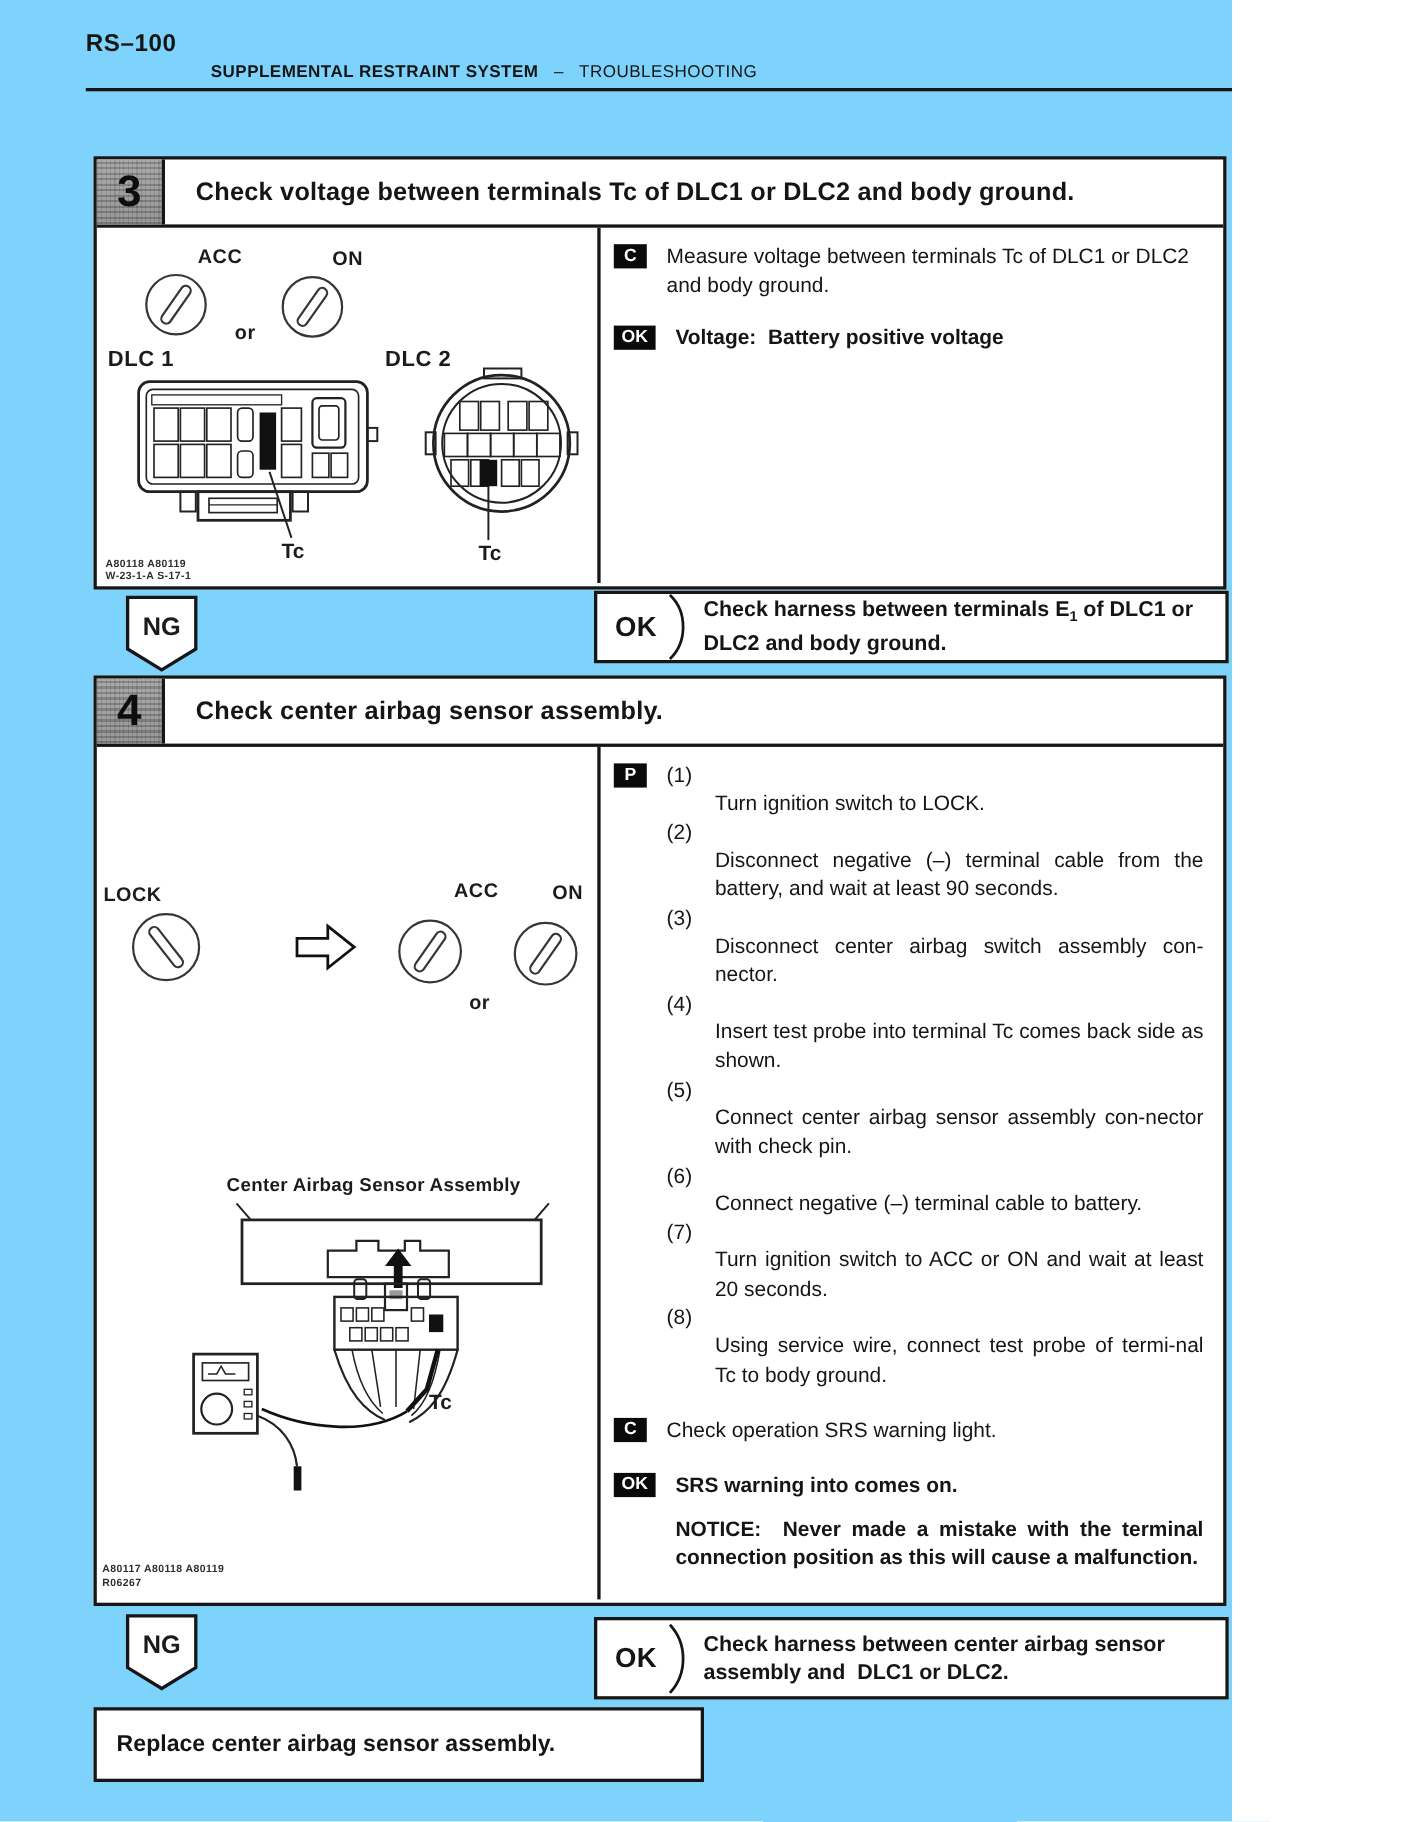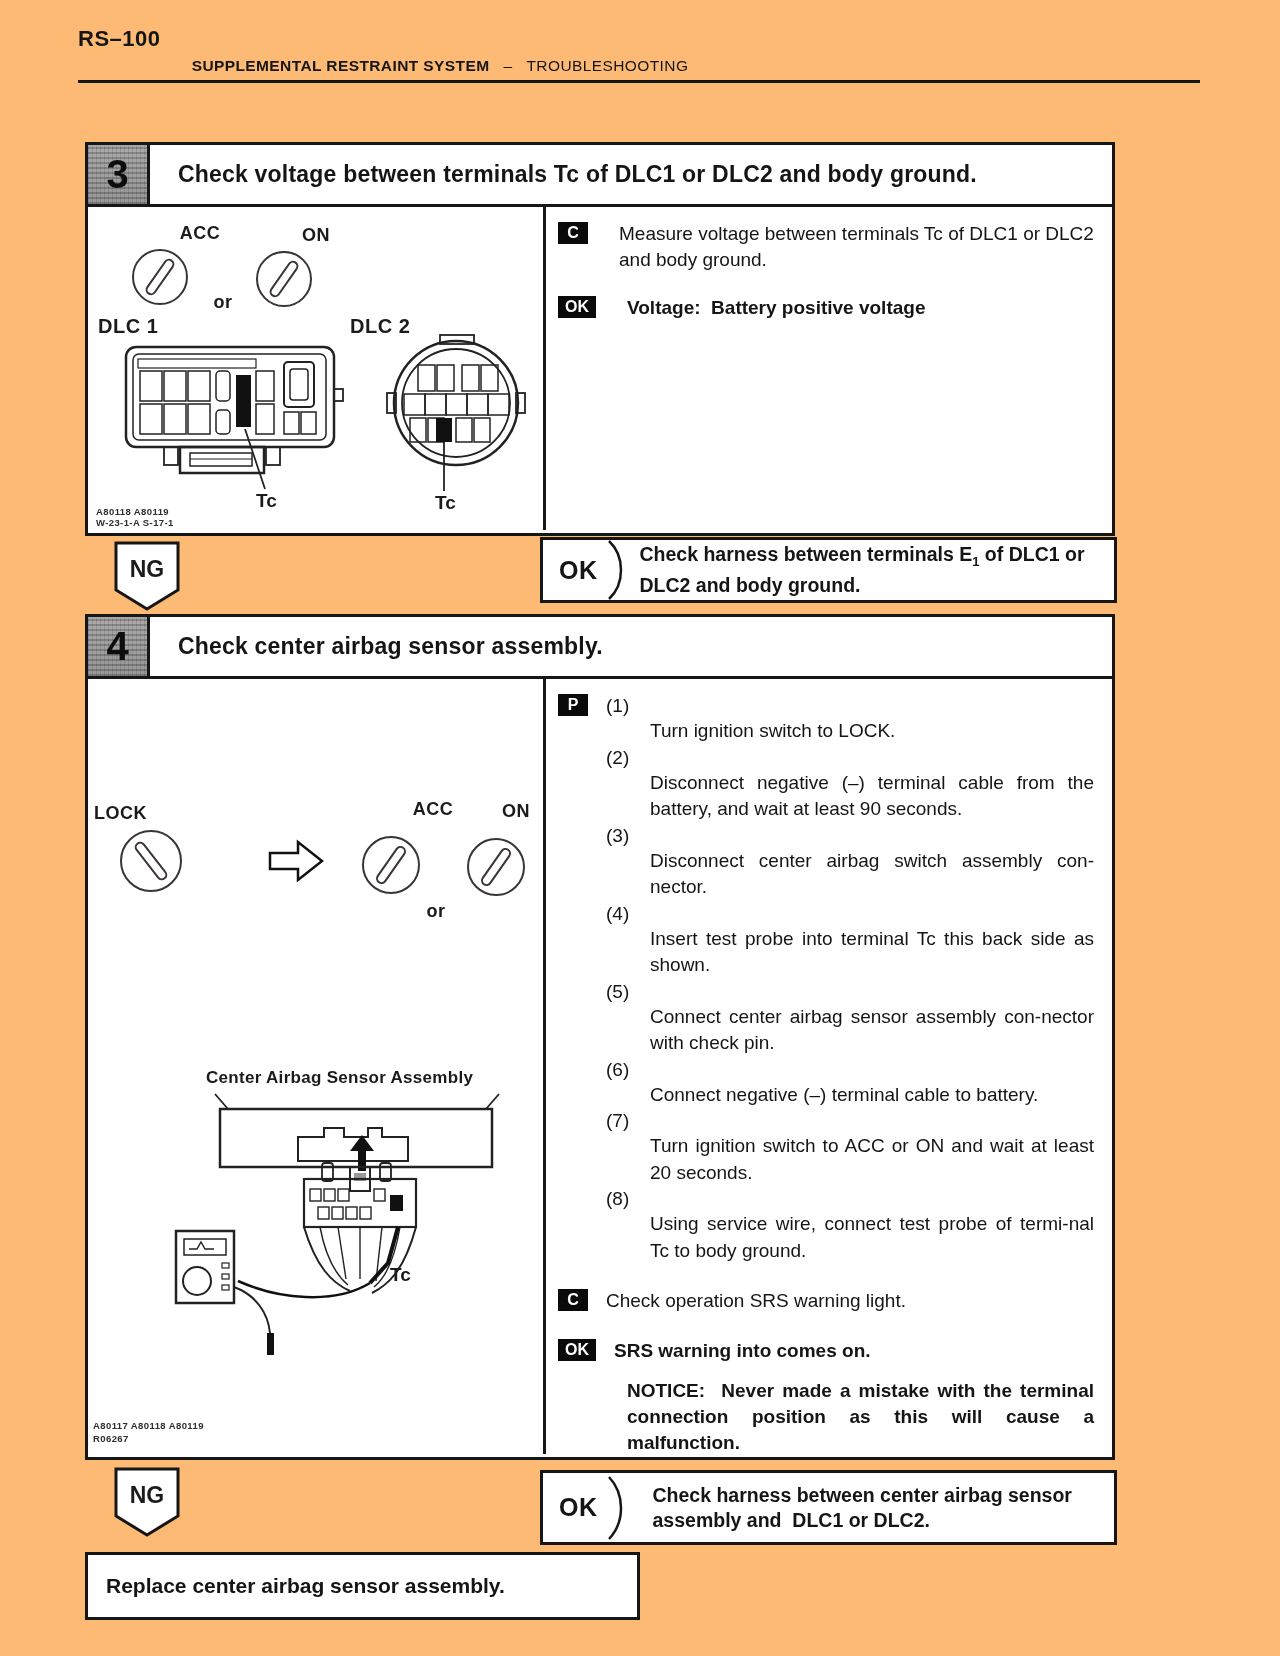--- a/index.html
+++ b/index.html
@@ -1,23 +1,23 @@
 <!DOCTYPE html>
 <html><head>
 <meta charset="utf-8">
 <style>
   * { margin:0; padding:0; box-sizing:border-box; }
   html,body { background:#ffffff; }
   .page {
-    position:relative; width:1280px; height:1656px; background:#fdba74;
+    position:relative; width:1120px; height:1656px; background:#7dd3fc;
     font-family:"Liberation Sans", sans-serif; color:#151515; overflow:hidden;
   }
   .abs { position:absolute; }
   .bold { font-weight:bold; }
-  .keep-space { white-space:pre-wrap;margin-left:13px; }
+  .keep-space { white-space:pre-wrap; }
 
   
   .page-number { left:78px; top:26px; font-size:22px; font-weight:bold; letter-spacing:.5px; }
   .header-center { left:90px; top:57px; width:700px; text-align:center; font-size:15.5px; letter-spacing:.4px; }
   .header-center .sec { font-weight:bold; }
   .header-rule { left:78px; top:80px; width:1122px; height:3px; background:#161616; }
 
   
   .step-box { border:3px solid #161616; background:#fff; }
   .title-row { height:62px; border-bottom:3px solid #161616; display:flex; align-items:stretch; }
@@ -281,21 +281,21 @@
             <div class="step-line">
               <span class="step-no">(2)</span>
               <span class="step-text">Disconnect negative (–) terminal cable from the battery, and wait at least 90 seconds.</span>
             </div>
             <div class="step-line">
               <span class="step-no">(3)</span>
               <span class="step-text">Disconnect center airbag switch assembly con-nector.</span>
             </div>
             <div class="step-line">
               <span class="step-no">(4)</span>
-              <span class="step-text">Insert test probe into terminal Tc this back side as shown.</span>
+              <span class="step-text">Insert test probe into terminal Tc comes back side as shown.</span>
             </div>
             <div class="step-line">
               <span class="step-no">(5)</span>
               <span class="step-text">Connect center airbag sensor assembly con-nector with check pin.</span>
             </div>
             <div class="step-line">
               <span class="step-no">(6)</span>
               <span class="step-text">Connect negative (–) terminal cable to battery.</span>
             </div>
             <div class="step-line">

